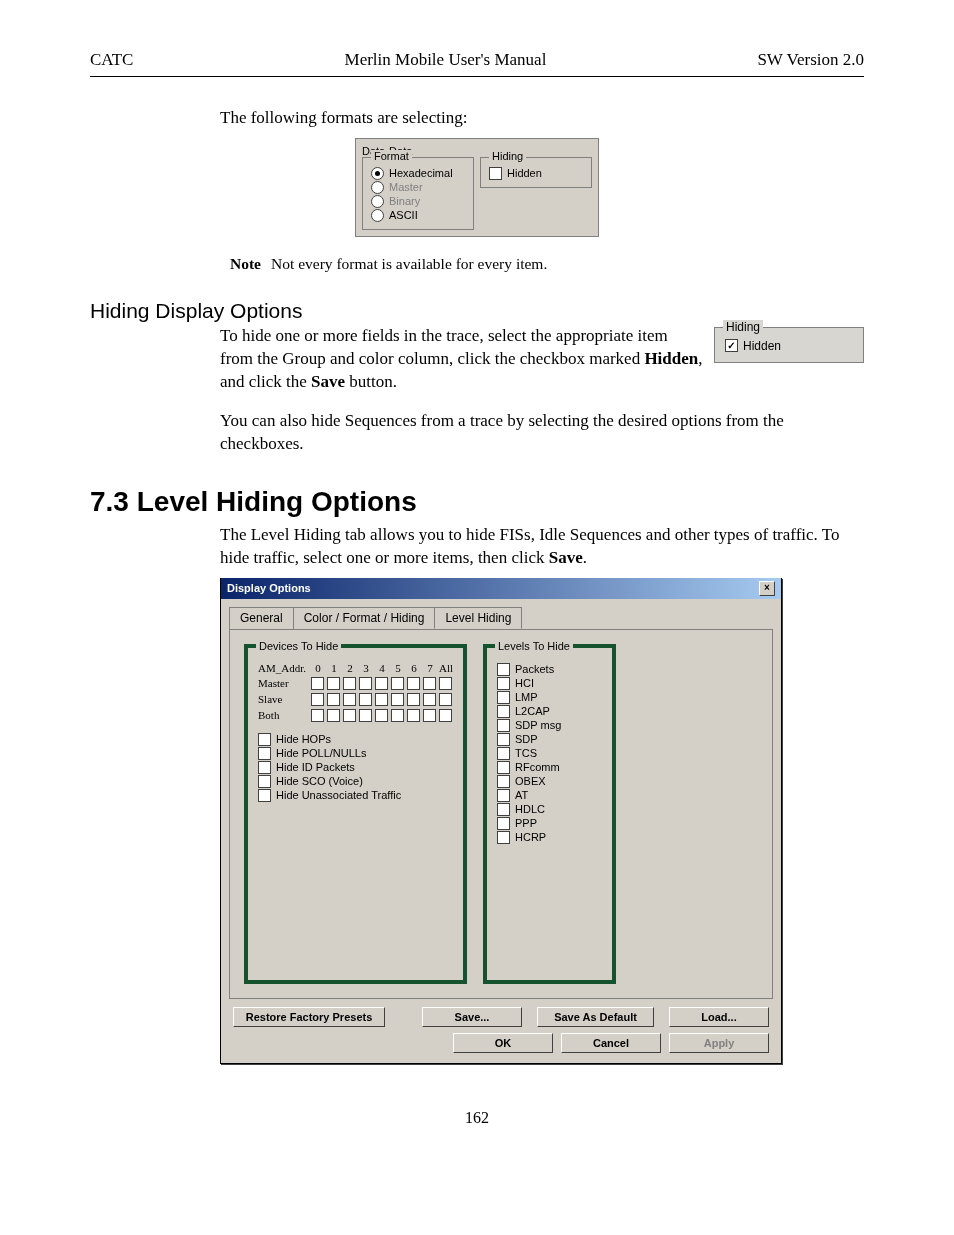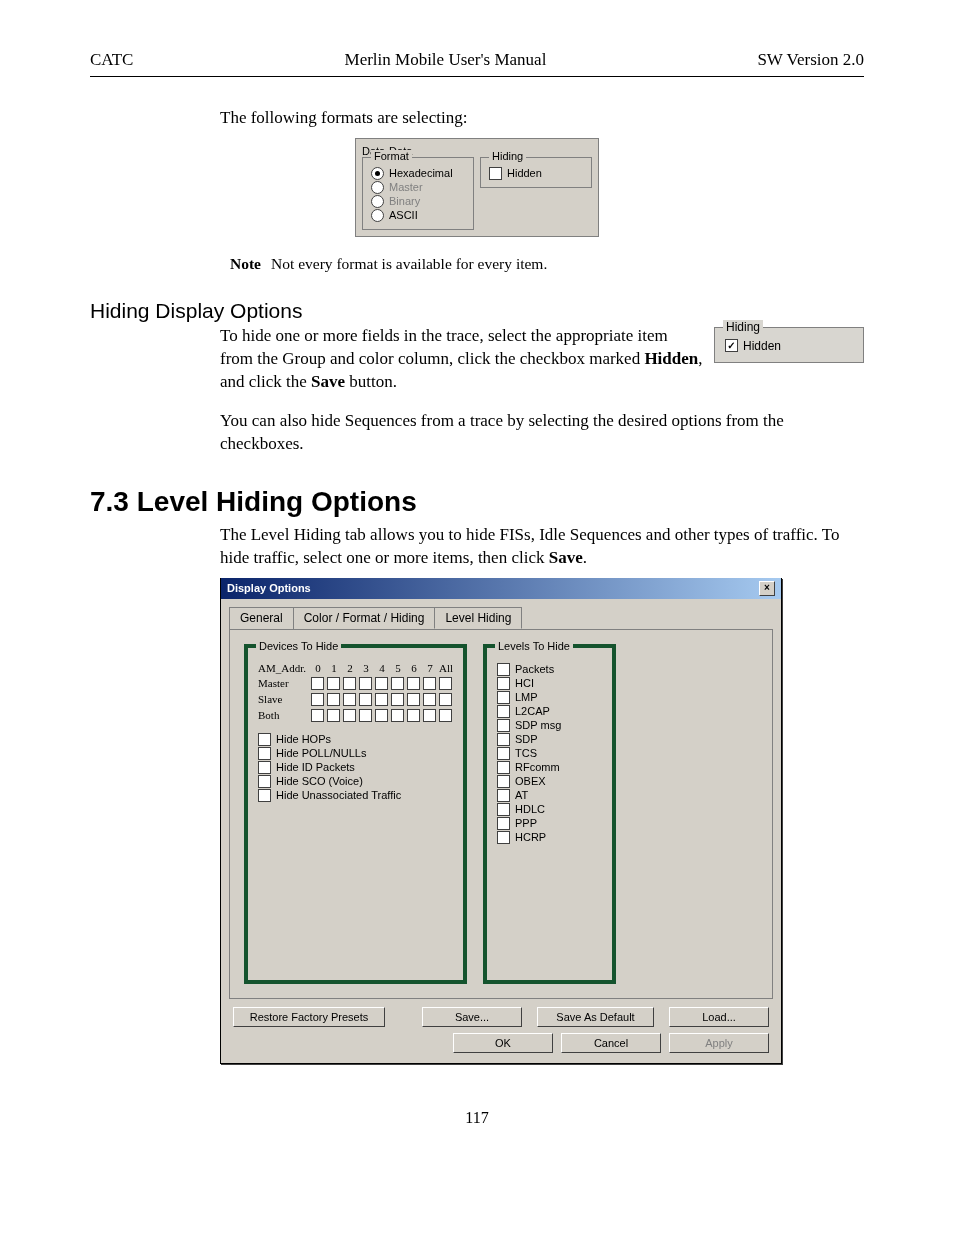--- a/index.html
+++ b/index.html
@@ -50,21 +50,21 @@
   .titlebar .x { width:14px; height:13px; background:#d4d0c8; color:#000; border:1px solid #fff; border-right-color:#404040; border-bottom-color:#404040; font-family:Arial; font-size:10px; font-weight:bold; text-align:center; line-height:12px;}
   .tabs { display:flex; padding:8px 8px 0 8px; gap:0;}
   .tab { border:1px solid #808080; border-bottom:none; padding:3px 10px; background:#d4d0c8; font-size:12px; position:relative; margin-right:-1px;}
   .tab.active { background:#d4d0c8; border-bottom:1px solid #d4d0c8; z-index:2;}
   .tabbody { border:1px solid #808080; margin:0 8px 8px 8px; padding:14px; min-height:340px; display:flex; gap:16px;}
   .groupbox{ border:4px solid #14532d; position:relative; padding:14px 10px 10px 10px;}
   .groupbox>.legend{position:absolute; top:-8px; left:8px; background:#d4d0c8; padding:0 3px;}
   .dev-grid { display:grid; grid-template-columns:auto repeat(9,14px); gap:3px 2px; align-items:center; font-size:11px;font-family:Liberation Serif, serif;}
   .dev-grid .hdr{ text-align:center;}
   .btnrow{display:flex; gap:8px; justify-content:flex-end; padding:0 12px 10px 12px;}
-  .wbtn{ min-width:78px; padding:3px 10px; border:1px solid #fff; border-right-color:#404040; border-bottom-color:#404040; background:#d4d0c8; text-align:center; font-size:11px;}
+  .wbtn{ min-width:78px; padding:3px 10px; border:1px solid #fff; border-right-color:#404040; border-bottom-color:#404040; background:#d4d0c8; text-align:center; font-size:11px;font-weight:bold;}
   .wbtn.dim{color:#808080;}
   .bottomrows{display:flex; justify-content:space-between; align-items:center; padding:0 12px 6px 12px; gap:8px;}
 </style>
 </head>
 <body>
 
 <div class="header-row">
   <span>CATC</span>
   <span>Merlin Mobile User's Manual</span>
   <span>SW Version 2.0</span>
@@ -282,13 +282,13 @@
       </div>
     </div>
     <div class="btnrow">
       <div class="wbtn">OK</div>
       <div class="wbtn">Cancel</div>
       <div class="wbtn dim">Apply</div>
     </div>
   </div>
 </div>
 
-<div class="pagenum">117</div>
+<div class="pagenum">162</div>
 
 </body></html>

